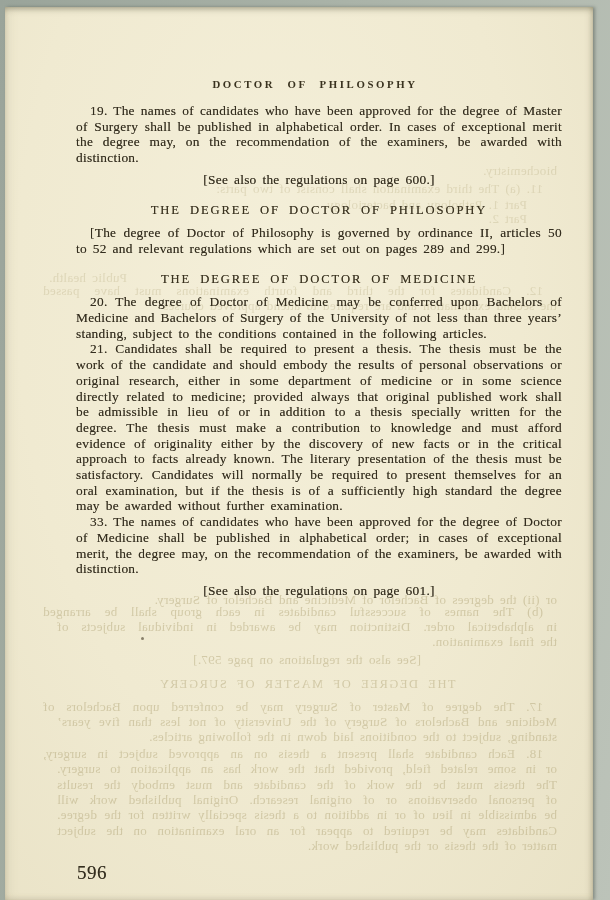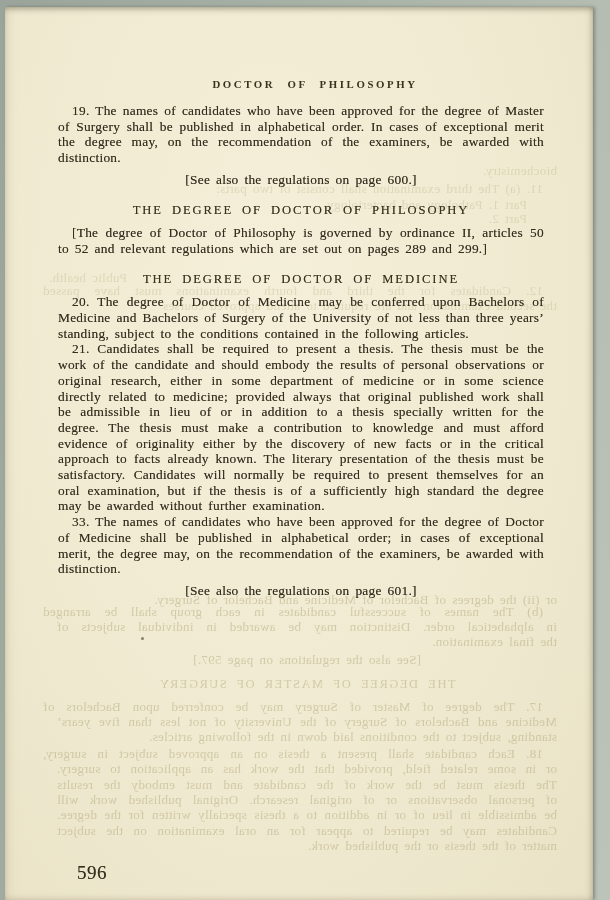--- a/index.html
+++ b/index.html
@@ -33,21 +33,21 @@
   .bleed-line.center{text-align:center;}
   .bleed-line.bheading{text-align:center;letter-spacing:1.6px;word-spacing:4px;font-size:12.4px;}
   .bleed-line.faint{opacity:.62;}
   
   .running-header{
     position:absolute;left:16px;top:71px;width:100%;text-align:center;
     font-size:10.8px;font-weight:bold;letter-spacing:2.6px;word-spacing:7px;
     color:#39321f;
   }
   .text-block{
-    position:absolute;left:53px;top:96px;width:486px;
+    position:absolute;left:71px;top:96px;width:486px;
     color:#342e1f;font-size:13.4px;line-height:15.7px;
     text-align:justify;letter-spacing:.25px;word-spacing:2.3px;
     text-shadow:0 0 .35px rgba(52,46,31,.55);
   }
   .para{margin:0;}
   .para-indent{text-indent:14px;}
   .see-also{text-align:center;margin:6px 0 2px;}
   .heading{
     text-align:center;font-size:12.6px;letter-spacing:1.9px;word-spacing:4px;
     margin:15px 0 7px;color:#39321f;

